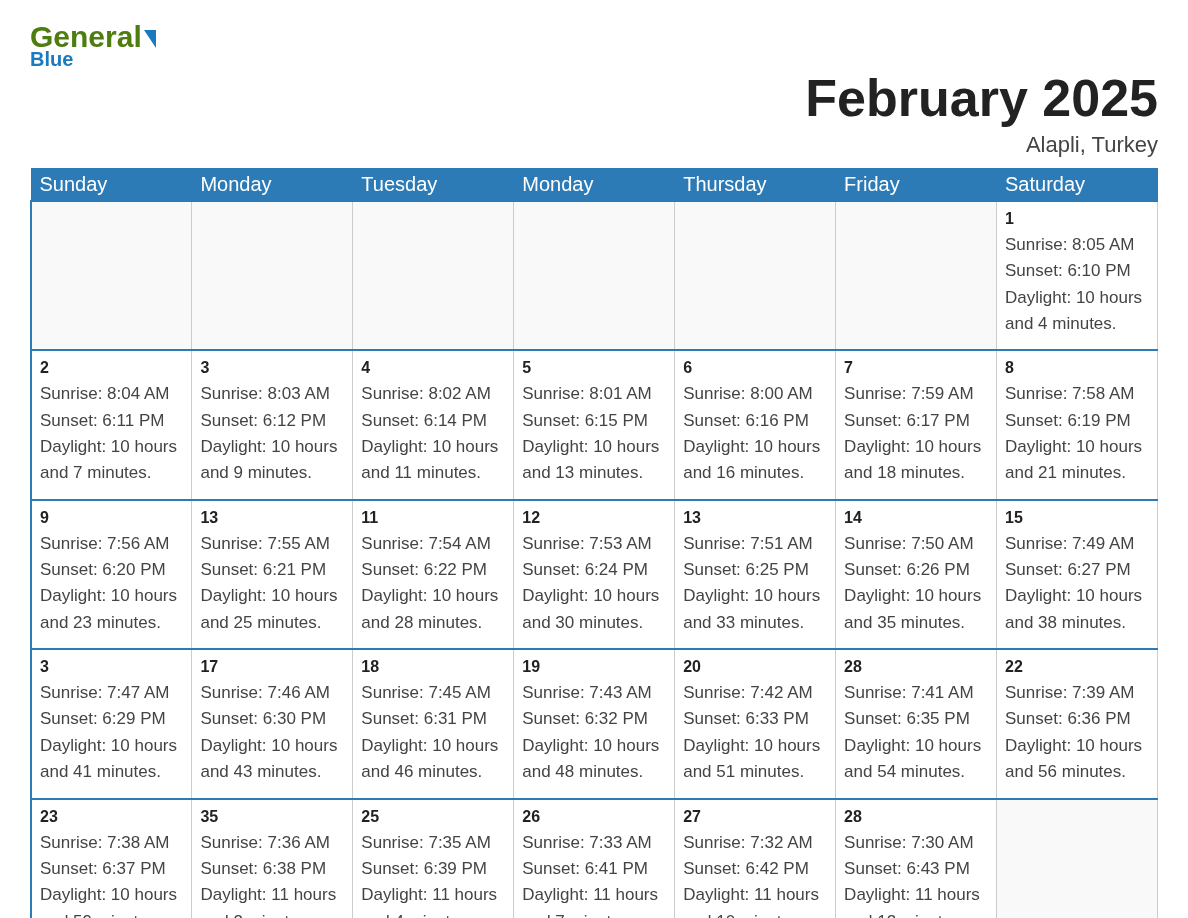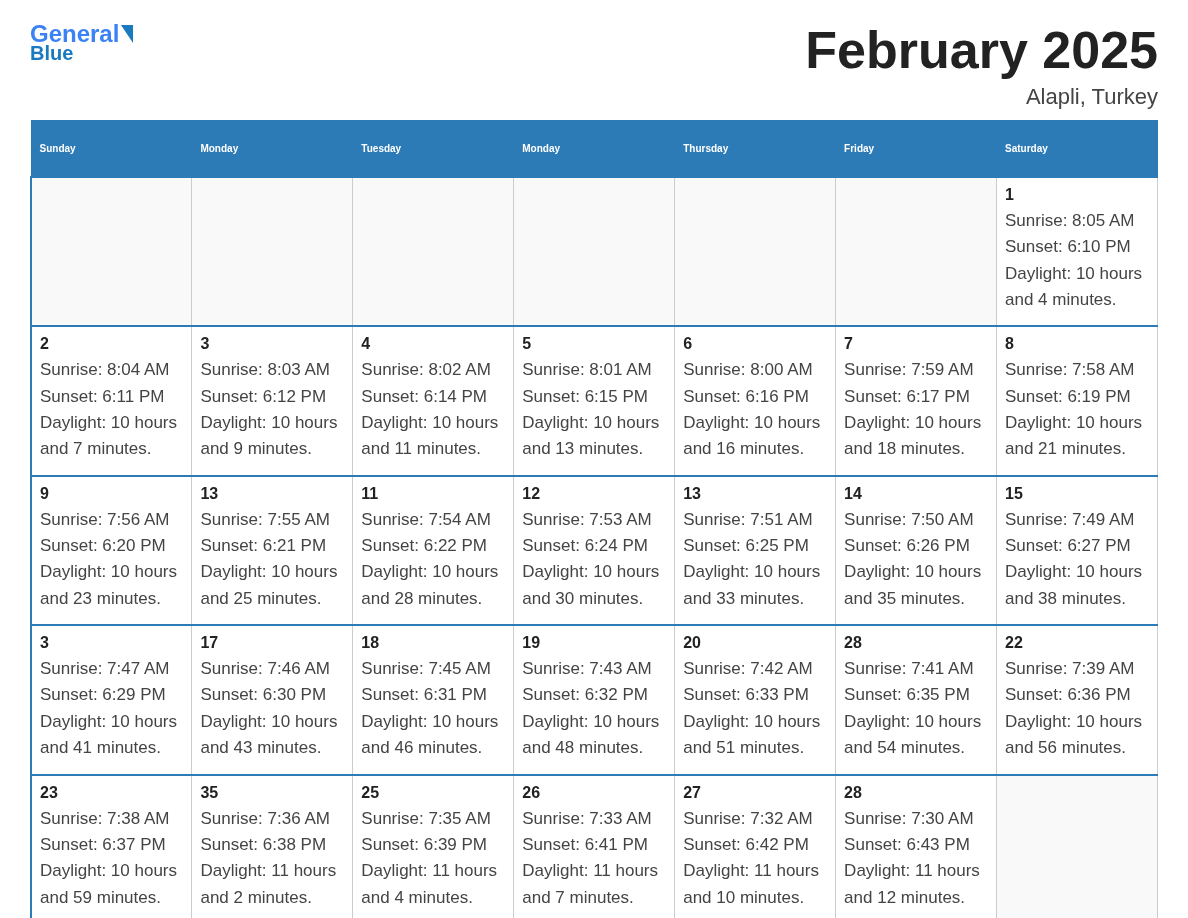--- a/index.html
+++ b/index.html
@@ -28,43 +28,44 @@
       border-left: 12px solid transparent;
       border-right: 0px solid transparent;
       border-top: 18px solid #1a7abf;
       margin-left: 2px;
       vertical-align: middle;
       position: relative;
       top: -4px;
     }
     .title-block {
       text-align: right;
+      margin-top: 48px;
     }
     .title-block h1 {
       font-size: 52px;
       font-weight: bold;
       color: #222;
     }
     .title-block h2 {
       font-size: 22px;
       font-weight: normal;
       color: #444;
       margin-top: 4px;
     }
     .calendar {
       width: 100%;
       border-collapse: collapse;
       margin-top: 10px;
     }
     .calendar thead tr th {
       background-color: #2c7bb6;
       color: #fff;
-      padding: 22px 8px;
-      font-size: 10px;
-      font-weight: bold;
+      padding: 4px 8px;
+      font-size: 20px;
+      font-weight: normal;
       text-align: left;
       border: 1px solid #2c7bb6;
     }
     .calendar tbody tr td {
       vertical-align: top;
       padding: 8px 8px 12px 8px;
       border: 1px solid #ccc;
       width: 14.28%;
       font-size: 12.5px;
       color: #333;
@@ -92,21 +93,21 @@
     .calendar tbody tr {
       border-top: 2px solid #2c7bb6;
     }
   </style>
 </head>
 <body>
 
 <div class="header">
   <div class="logo">
     <div>
-      <span style="font-size:24px;font-weight:bold;color:#3b82f6;">General</span><span class="logo-triangle"></span>
+      <span style="font-size:30px;font-weight:bold;color:#4d7c0f;">General</span><span class="logo-triangle"></span>
     </div>
     <div style="font-size:20px;font-weight:bold;color:#1a7abf;margin-top:-6px;">Blue</div>
   </div>
   <div class="title-block">
     <h1>February 2025</h1>
     <h2>Alapli, Turkey</h2>
   </div>
 </div>
 
 <table class="calendar">

